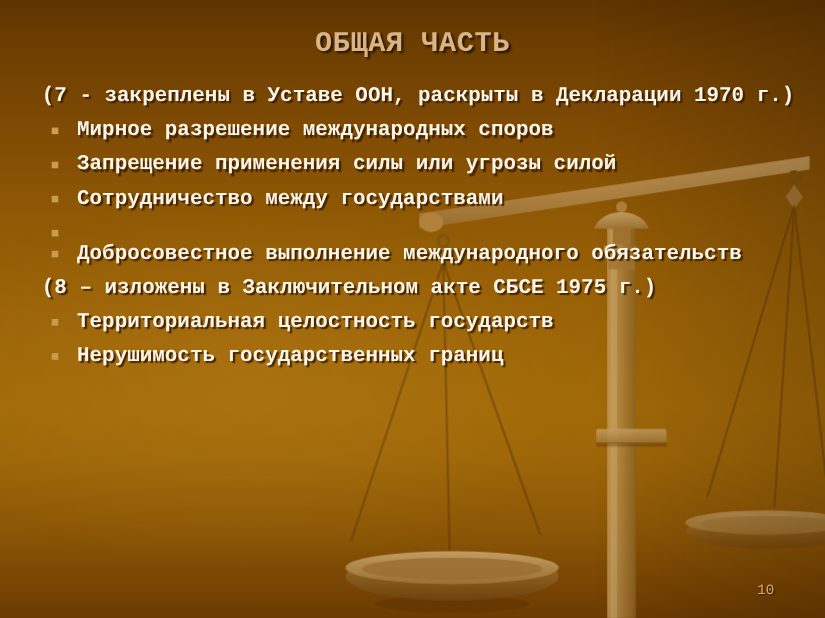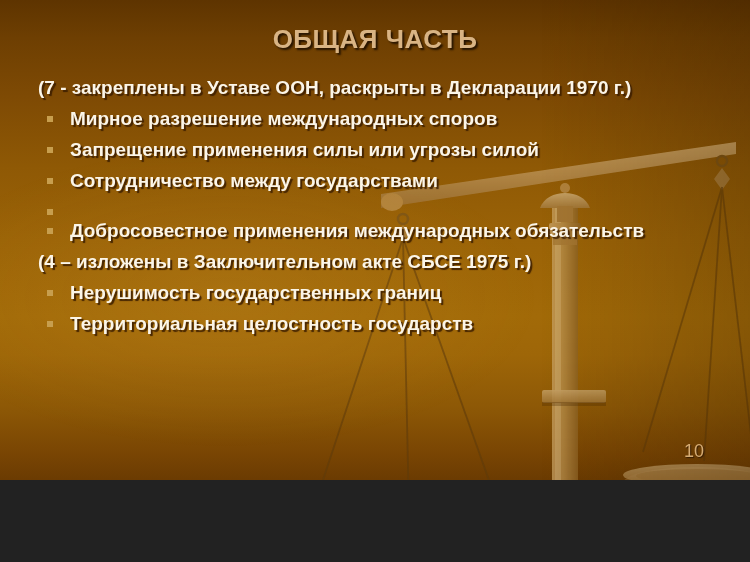--- a/index.html
+++ b/index.html
@@ -1,22 +1,22 @@
 <!DOCTYPE html>
 <html style="--title: #d9b484; --body-text: #fbf5e8; --bullet: #c79e4e; --scales-tan: #c2995c; --bg-top: #5e3400; --bg-mid: #a26a08; --bg-bottom: #6b3b02;"><head>
 <meta charset="utf-8">
 <style>
   :root{
     --title:#d9b484; --body-text:#fbf5e8; --bullet:#c79e4e;
     --scales-tan:#c2995c; --bg-top:#5e3400; --bg-mid:#a26a08; --bg-bottom:#6b3b02;
   }
   html,body{margin:0;padding:0;background:#222;}
   .slide{
-    position:relative; width:750px; height:480px; overflow:hidden;
-    font-family:Liberation Sans, sans-serif;
+    position:relative; width:750px; height:562px; overflow:hidden;
+    font-family:Liberation Mono, monospace;
     background:linear-gradient(180deg,
       #5e3400 0%, #6e3f02 8%, #7e4a04 20%, #8f5905 35%,
       #9b6307 50%, #a26a08 66%, #9e6608 74%, #8d5806 85%,
       #7a4603 94%, #6b3b02 100%);
   }
   .slide::after{
     content:""; position:absolute; inset:0; z-index:1; pointer-events:none;
     background:
       radial-gradient(ellipse 60% 45% at 30% 62%, rgba(255,200,90,0.10), rgba(0,0,0,0) 70%),
       linear-gradient(90deg, rgba(0,0,0,0) 72%, rgba(30,15,0,0.20) 100%);
@@ -40,21 +40,21 @@
   .main-text span{display:block;}
   .sec-header{
     font-size:19px; line-height:31px; text-shadow:2px 2px 1px rgba(60,30,0,0.9);
   }
   .sec-header.first{}
   .item{display:flex; font-size:19px; line-height:31px; text-shadow:2px 2px 1px rgba(60,30,0,0.9);}
   .sq2{flex:none; width:6px; height:6px; margin:13px 17px 0 9px; background:var(--bullet);}
   .extra-bold{-webkit-text-stroke:0.8px #fcf7ea;}
   .page-number{
     position:absolute; right:46px; bottom:18px; z-index:2;
-    font-size:18px; color:#d6ac73; text-shadow:1px 1px 1px rgba(40,20,0,0.8);
+    font-size:13px; color:#d6ac73; text-shadow:1px 1px 1px rgba(40,20,0,0.8);
   }
 </style>
 </head>
 <body>
 
 <div class="slide">
 
   <svg class="scales-svg" viewBox="0 0 750 562" width="750" height="562">
     <defs>
       <linearGradient id="gBeam" x1="0" y1="0" x2="0" y2="1">
@@ -136,30 +136,30 @@
     </div>
     <div class="item">
       <span class="sq2"></span>
       <span>Сотрудничество между государствами</span>
     </div>
     <div class="item">
       <span class="sq2"></span>
     </div>
     <div class="item">
       <span class="sq2"></span>
-      <span>Добросовестное применения международных обязательств</span>
+      <span>Добросовестное выполнение международного обязательств</span>
     </div>
 
-    <div class="sec-header">(4 – изложены в Заключительном акте СБСЕ 1975 г.)</div>
+    <div class="sec-header">(8 – изложены в Заключительном акте СБСЕ 1975 г.)</div>
 
     <div class="item">
       <span class="sq2"></span>
-      <span>Нерушимость государственных границ</span>
+      <span>Территориальная целостность государств</span>
     </div>
     <div class="item">
       <span class="sq2"></span>
-      <span>Территориальная целостность государств</span>
+      <span>Нерушимость государственных границ</span>
     </div>
 
   </div>
 
   <div class="page-number">10</div>
 </div>
 
 </body></html>

